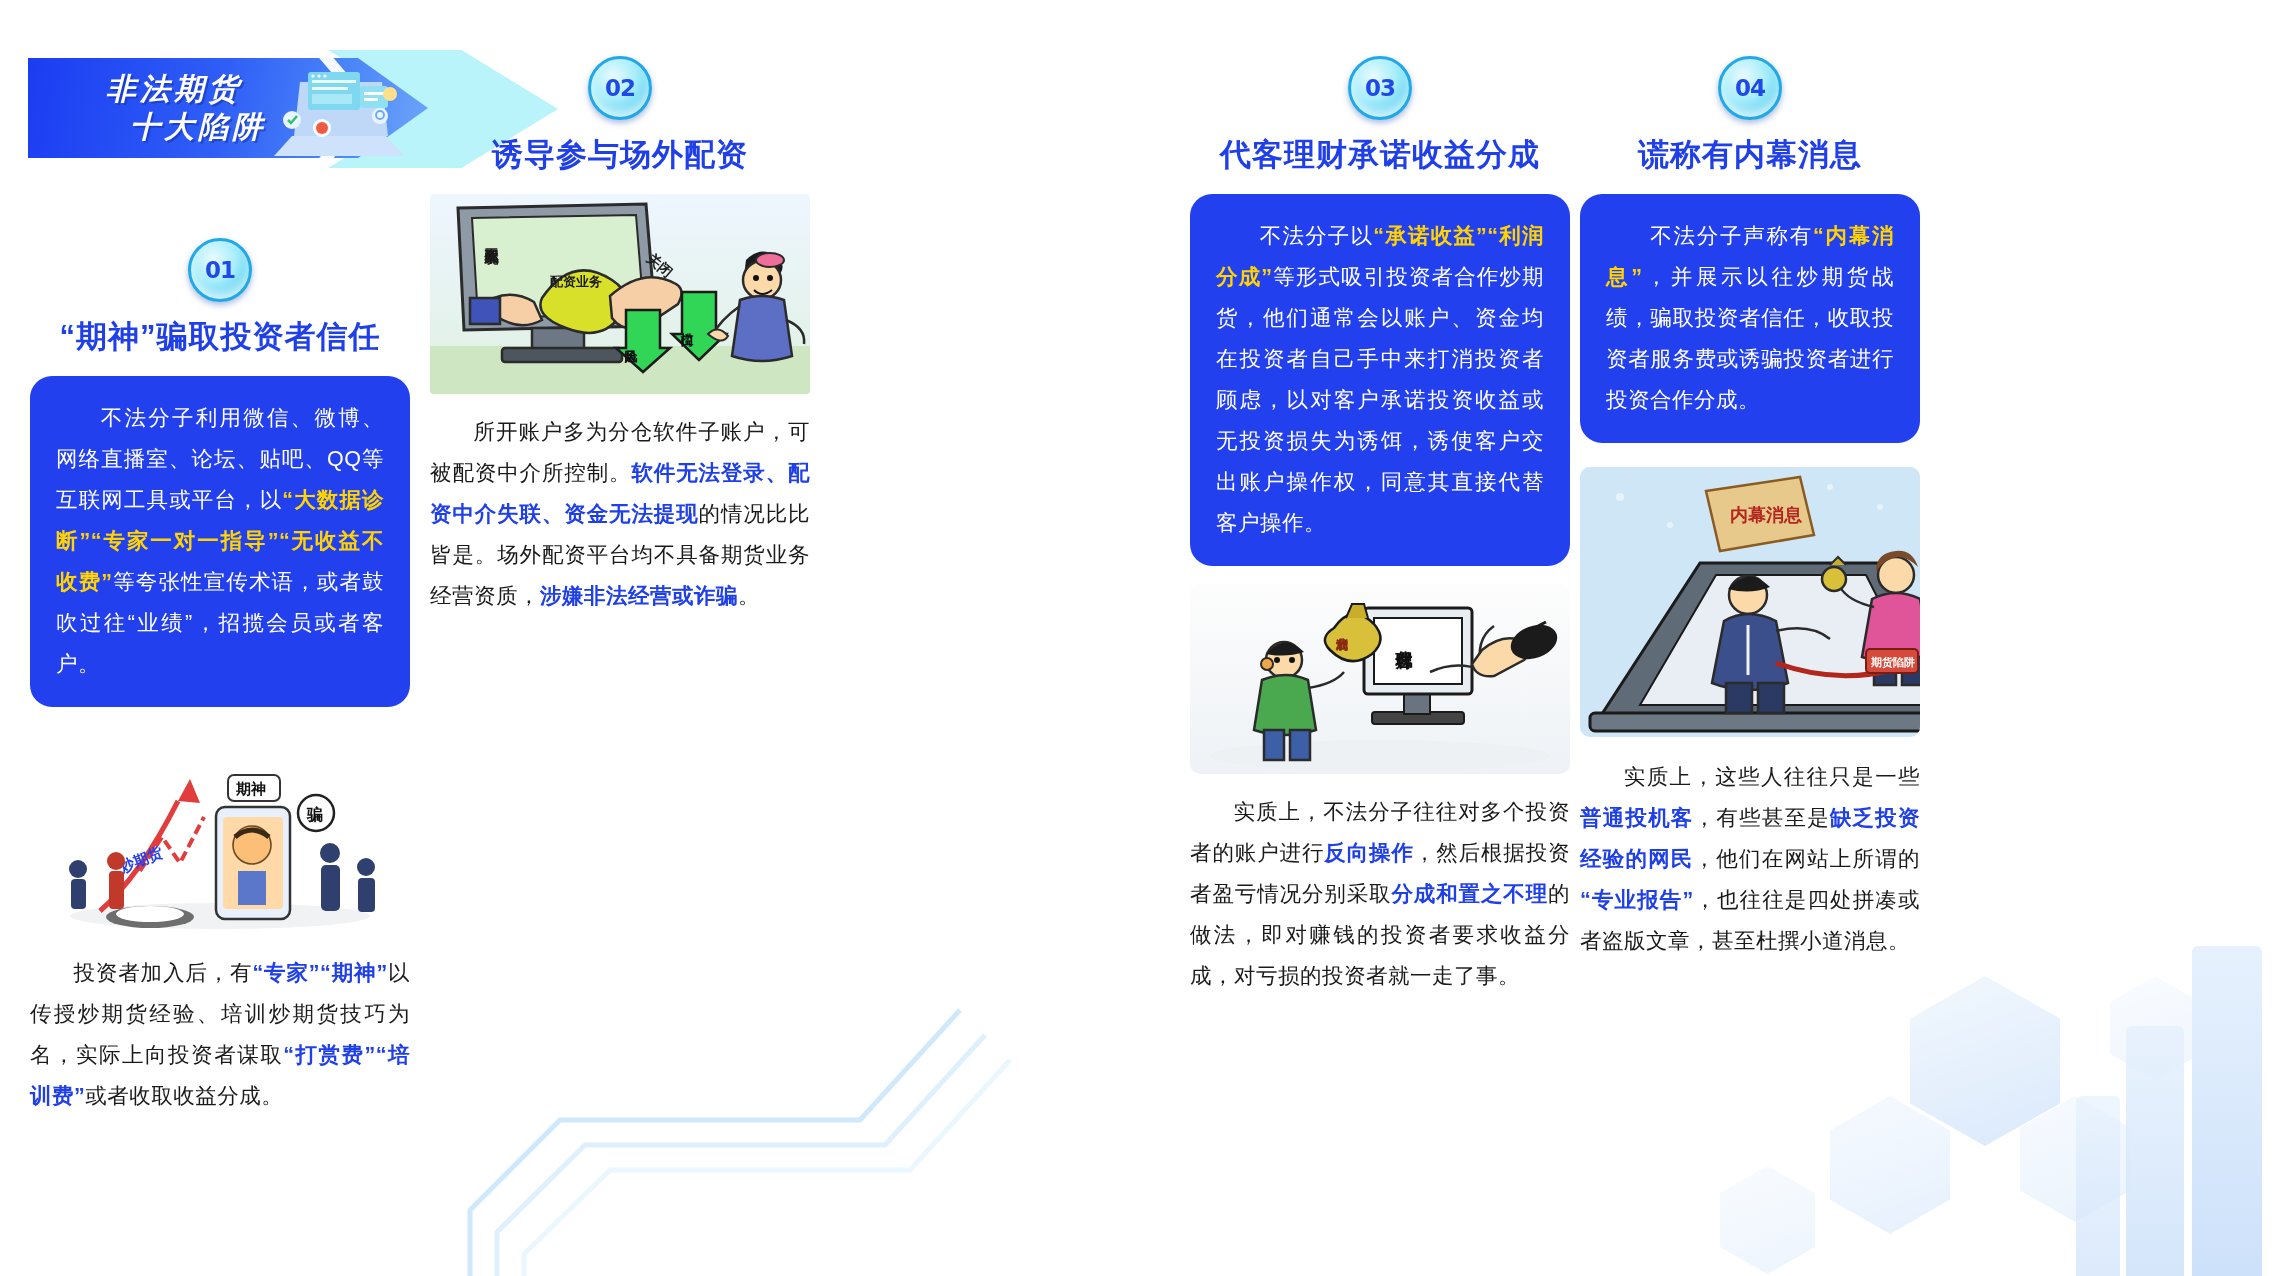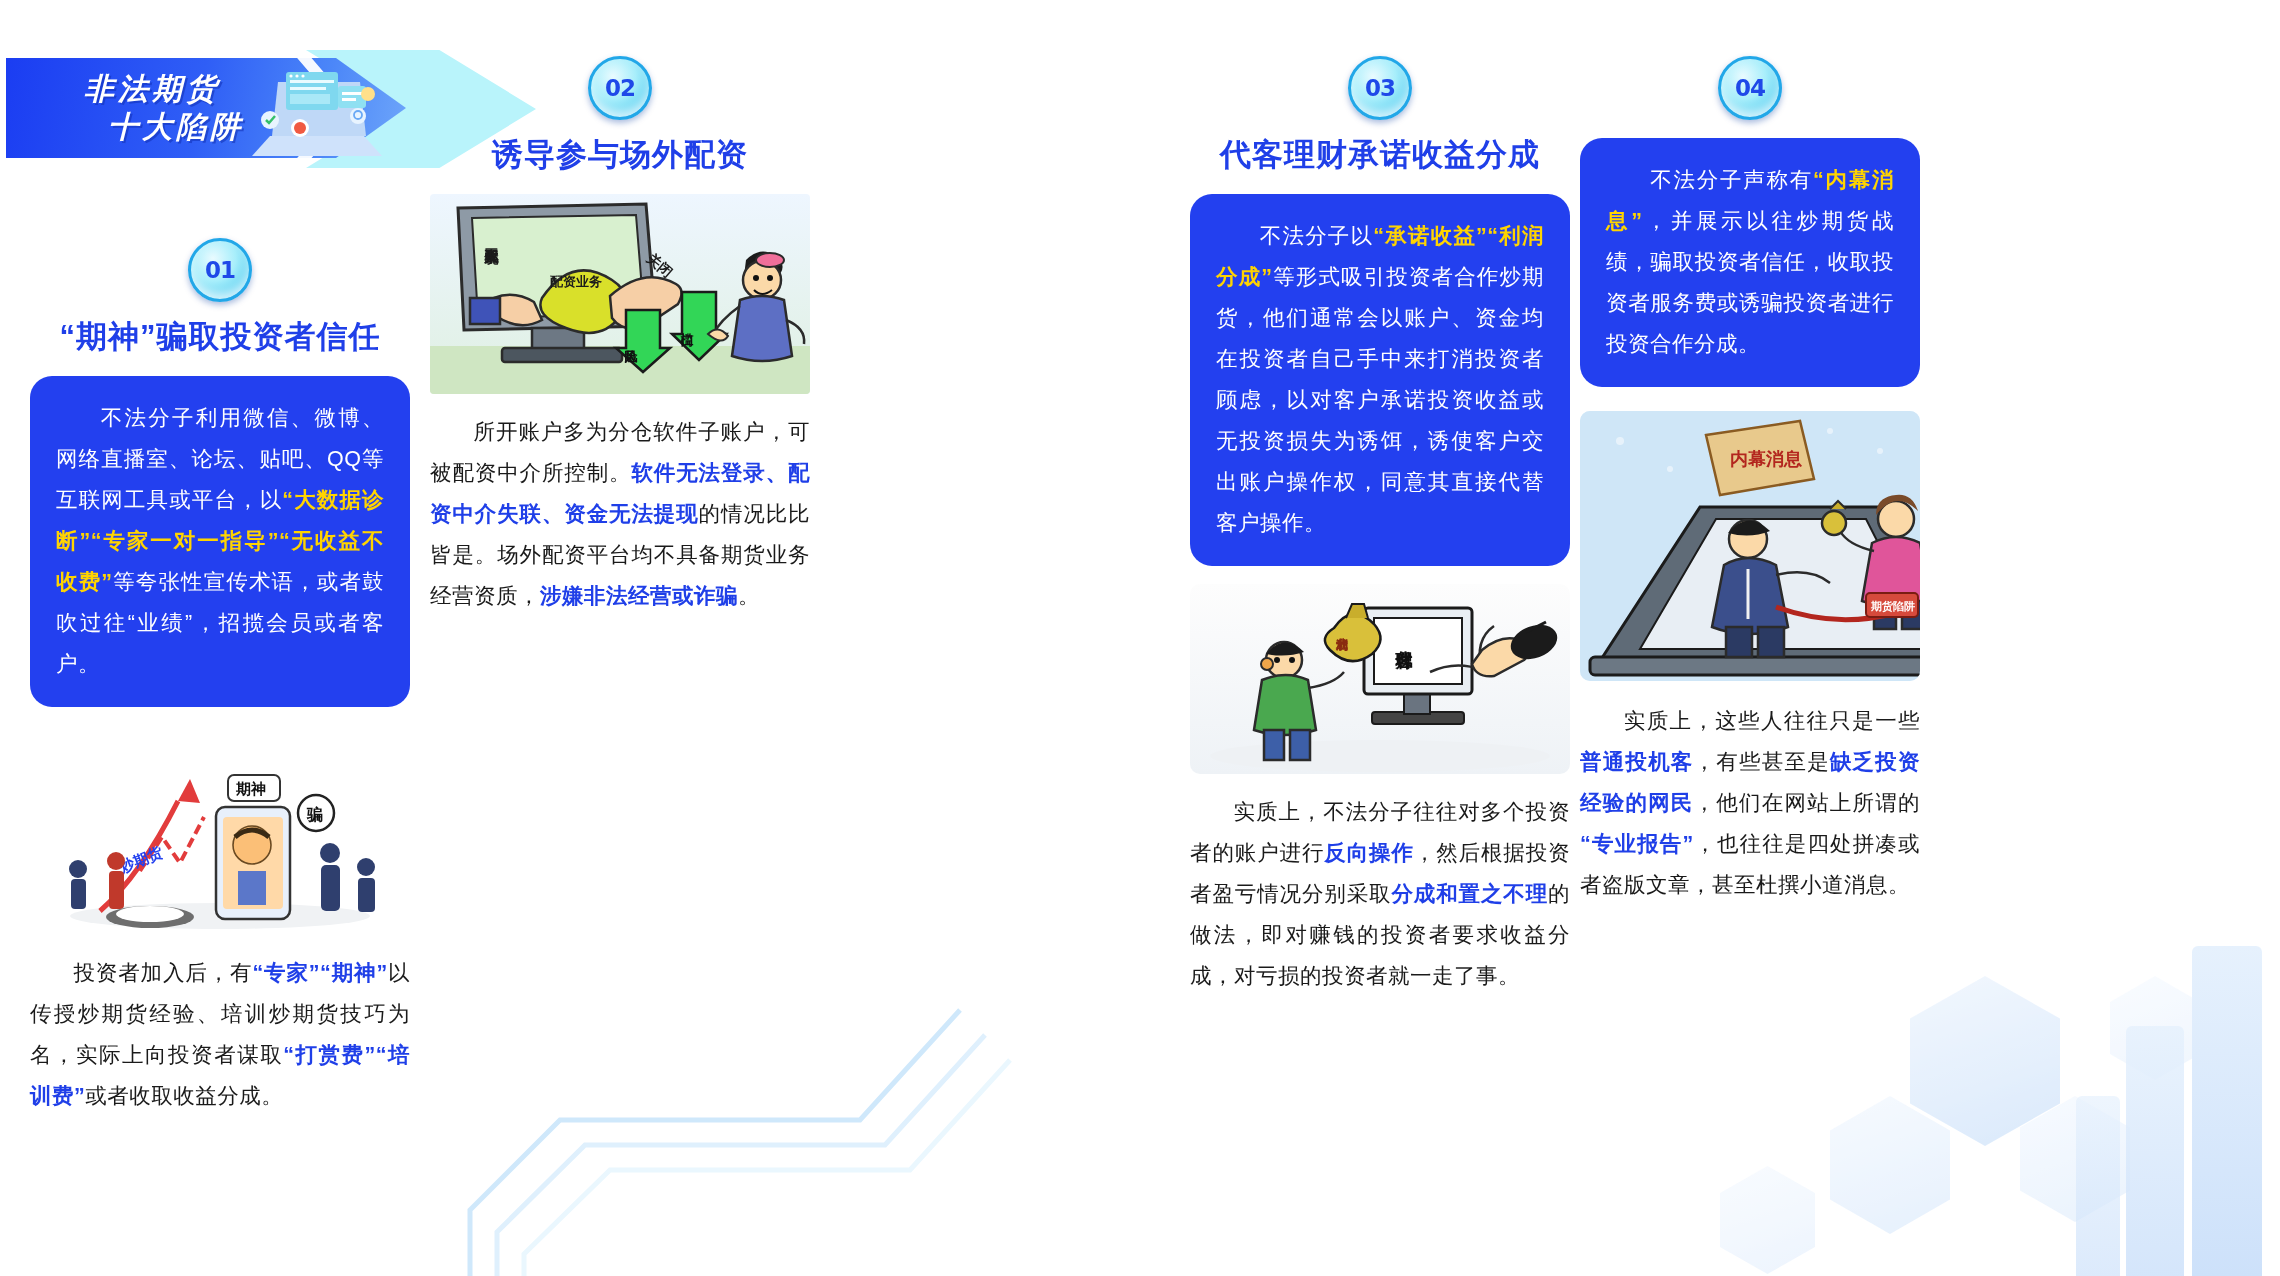--- a/index.html
+++ b/index.html
@@ -15,21 +15,21 @@
   .hexgroup{position:absolute;right:0;bottom:0;width:620px;height:480px;opacity:.55;}
   .hex{
     position:absolute;
     background:linear-gradient(160deg,#e8f2fe 0%,#cfe3fb 60%,#bcd8f8 100%);
     clip-path:polygon(50% 0%,100% 25%,100% 75%,50% 100%,0% 75%,0% 25%);
   }
   .bldg{position:absolute;bottom:0;background:linear-gradient(180deg,#e6f1fd 0%,#cde1fa 100%);}
 
   
   .banner{
-    position:absolute;left:6px;top:58px;width:470px;height:100px;padding-left:25px;
+    position:absolute;left:28px;top:58px;width:470px;height:100px;padding-left:25px;
   }
   .banner .chev-pale{
     position:absolute;left:300px;top:-8px;width:230px;height:118px;
     background:#b9f4fb;
     clip-path:polygon(0 0,58% 0,100% 50%,58% 100%,0 100%,42% 50%);
   }
   .banner .plate{
     position:absolute;left:0;top:0;width:400px;height:100px;
     background:linear-gradient(100deg,#1b3df2 0%,#2f5ef6 48%,#4b86f8 78%,#6ea6fa 100%);
     clip-path:polygon(0 0,330px 0,400px 50px,330px 100px,0 100px);
@@ -298,20 +298,21 @@
   <div class="caption" style="margin-top:18px;">
     <span class="ind"></span><span>实质上，不法分子往往对多个投资者的账户进行</span><span class="bl">反向操作</span><span>，然后根据投资者盈亏情况分别采取</span><span class="bl">分成和置之不理</span><span>的做法，即对赚钱的投资者要求收益分成，对亏损的投资者就一走了事。</span>
   </div>
 </div>
 
 <div class="col col4">
   <div style="height:56px;"></div>
   <div class="badge">
     <span>04</span>
   </div>
+  <div class="sec-title">谎称有内幕消息</div>
   <div class="bluebox" style="margin-top:18px;">
     <span class="ind"></span><span>不法分子声称有</span><span class="hl">“内幕消息”</span><span>，并展示以往炒期货战绩，骗取投资者信任，收取投资者服务费或诱骗投资者进行投资合作分成。</span>
   </div>
 
   <div class="illus ill4" style="margin-top:24px;">
     <svg viewBox="0 0 400 270" width="400" height="270">
       <rect x="0" y="0" width="400" height="270" fill="#cfe6f7"></rect>
       <g opacity=".5" fill="#ffffff">
         <circle cx="40" cy="30" r="4"></circle>
           <circle cx="90" cy="58" r="3"></circle>

